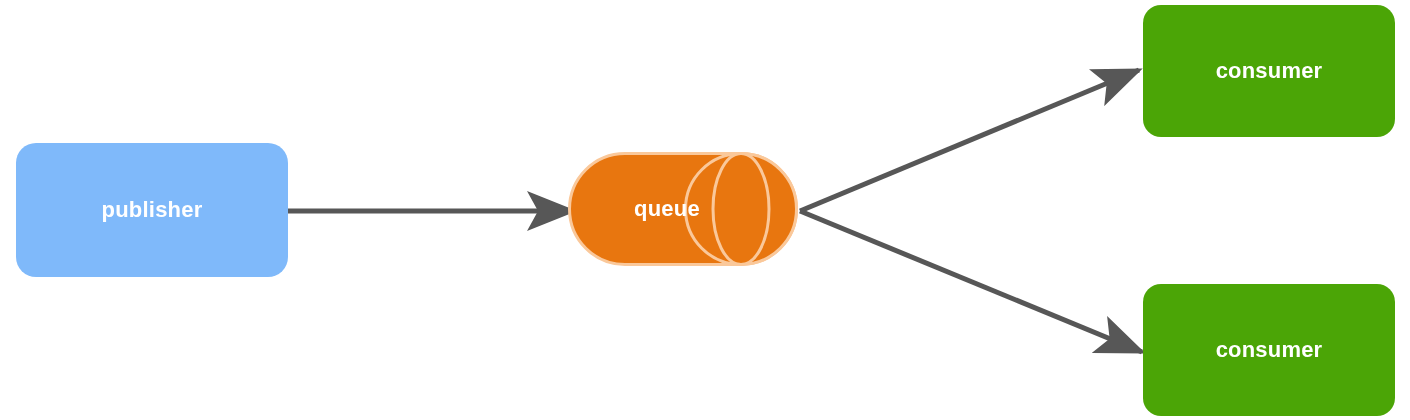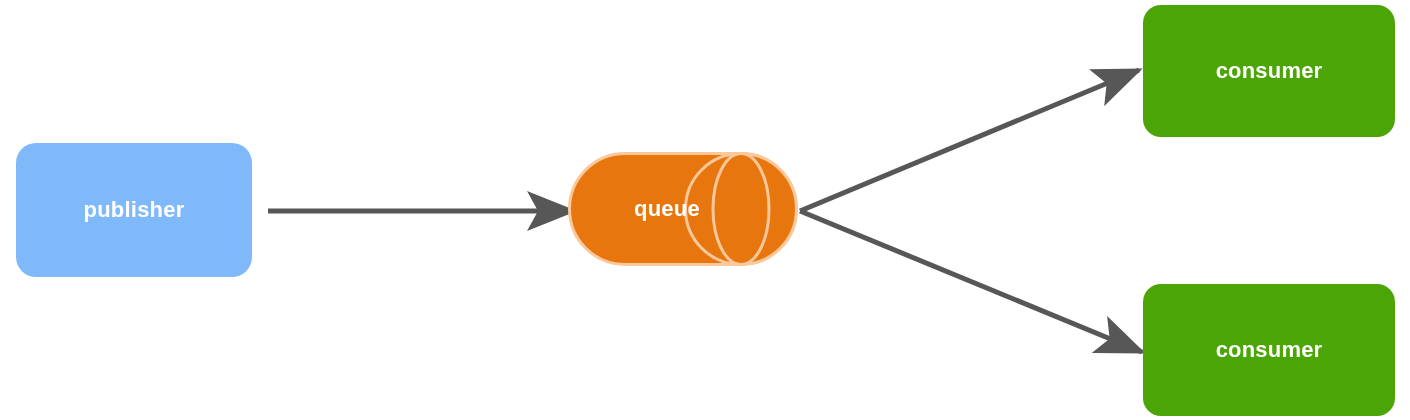--- a/index.html
+++ b/index.html
@@ -39,21 +39,21 @@
     font-size: 22px;
     letter-spacing: 0.2px;
     line-height: 1;
     white-space: nowrap;
     user-select: none;
   }
   
   #node-publisher {
     left: 16px;
     top: 143px;
-    width: 236px;
+    width: 272px;
     height: 134px;
     background: #7FB9FA;
     border-radius: 20px;
   }
   
   #node-consumer-top {
     left: 1143px;
     top: 5px;
     width: 252px;
     height: 132px;

